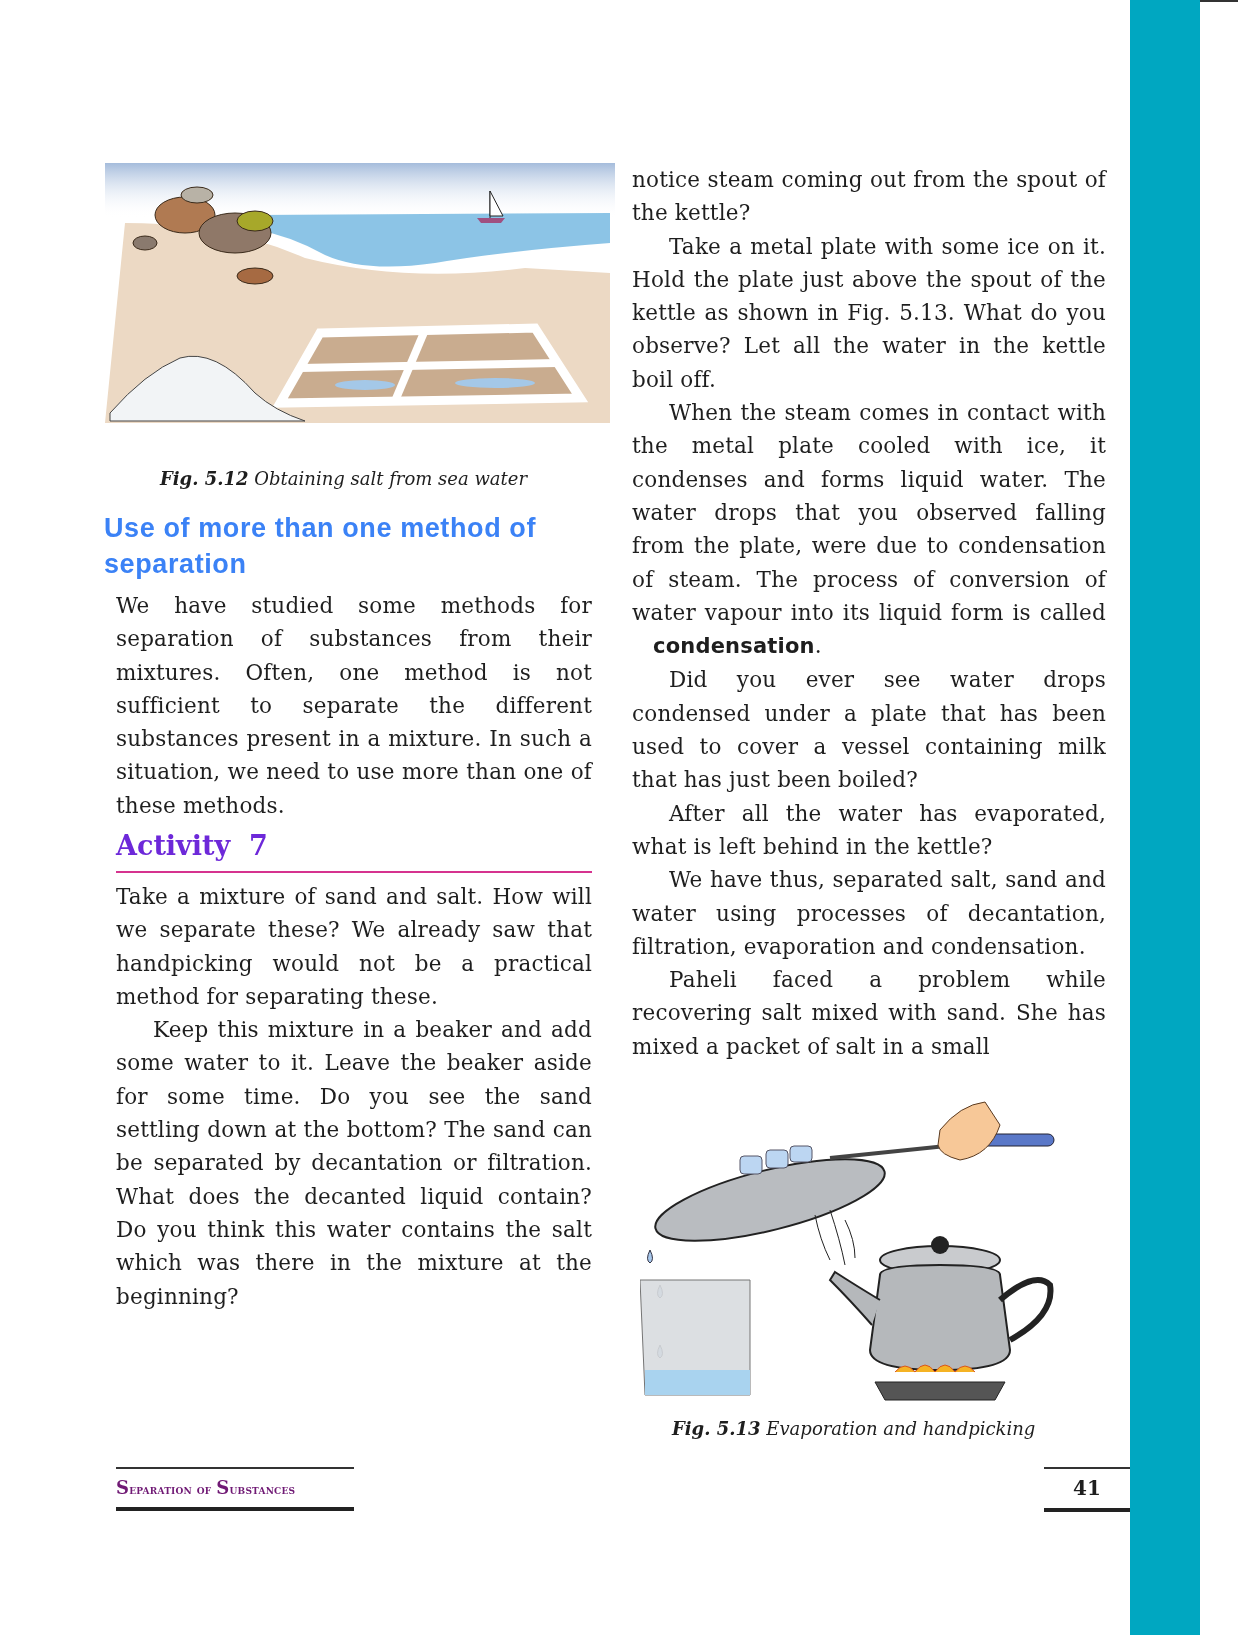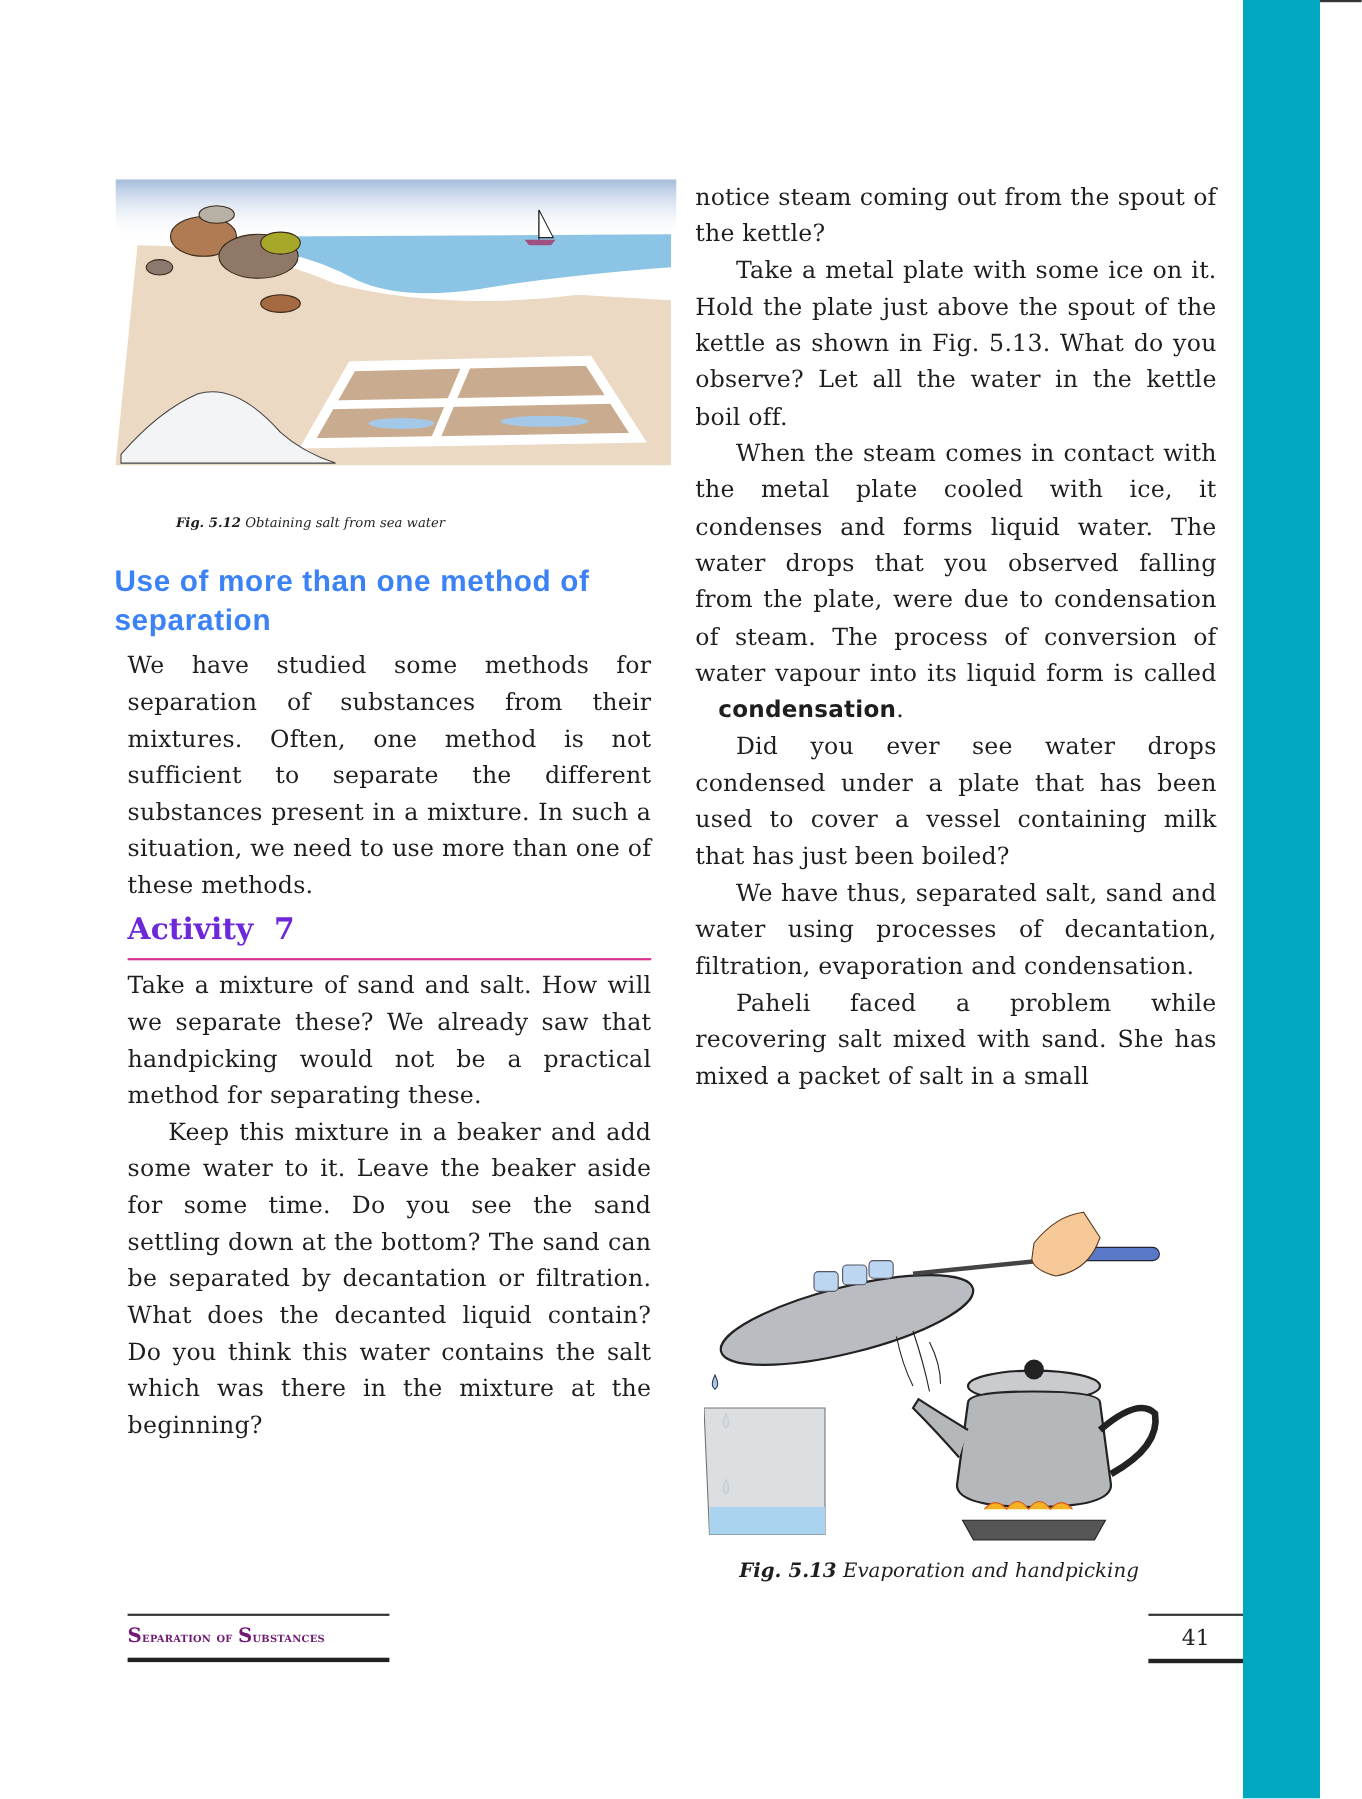--- a/index.html
+++ b/index.html
@@ -16,21 +16,21 @@
   .col-right { left: 632px; width: 474px; }
 
   p.body {
     margin: 0; font-size: 21.5px; line-height: 33.3px; text-align: justify;
     text-align-last: left; letter-spacing: 0.2px;
   }
   p.indent { text-indent: 37px; }
   b.term { font-weight: bold; font-family: "DejaVu Sans", sans-serif; font-size: 21px; margin-left: 21px; }
 
   .fig12 { position: absolute; left: 105px; top: 163px; width: 510px; height: 272px; }
-  .fig12-caption { position: absolute; left: 160px; top: 468px; font-size: 12px; font-style: italic; }
+  .fig12-caption { position: absolute; left: 160px; top: 468px; font-size: 18px; font-style: italic; }
   .fig-num { font-weight: bold; font-style: italic; }
 
   .section-heading {
     position: absolute; left: 104px; top: 510px; width: 480px;
     font-family: Liberation Sans, sans-serif; font-weight: bold; font-size: 27px; line-height: 36px;
     color: #3b82f6; letter-spacing: 0.6px;
   }
   .para-intro { top: 589px; }
 
   .activity-title {
@@ -47,21 +47,21 @@
 
   .footer-left { position: absolute; left: 116px; top: 1467px; width: 238px; }
   .rule-thin { height: 2px; background: #333; }
   .rule-thick { height: 4px; background: #222; }
   .footer-title {
     margin: 8px 0 9px 0; font-family: "DejaVu Serif", serif; font-weight: bold; color: #701a75;
     font-size: 13.5px; letter-spacing: 0.2px; font-variant: small-caps; white-space: nowrap;
   }
   .footer-title .cap { font-size: 18px; }
   .footer-right { position: absolute; left: 1044px; top: 1467px; width: 86px; text-align: center; }
-  .page-number { margin: 7px 0 8px 0; font-weight: normal; font-size: 20px; }
+  .page-number { margin: 7px 0 8px 0; font-weight: bold; font-size: 20px; }
 </style>
 </head>
 <body>
 
 <div class="teal-bar"></div>
 <div class="corner-rule"></div>
 
 <svg class="fig12" viewBox="0 0 510 272">
   <defs>
     <linearGradient id="sky" x1="0" y1="0" x2="0" y2="1">
@@ -113,20 +113,21 @@
 <div class="col col-left para-activity">
   <p class="body">Take a mixture of sand and salt. How will we separate these? We already saw that handpicking would not be a practical method for separating these.</p>
   <p class="body indent">Keep this mixture in a beaker and add some water to it. Leave the beaker aside for some time. Do you see the sand settling down at the bottom? The sand can be separated by decantation or filtration. What does the decanted liquid contain? Do you think this water contains the salt which was there in the mixture at the beginning?</p>
 </div>
 
 <div class="col col-right para-right">
   <p class="body">notice steam coming out from the spout of the kettle?</p>
   <p class="body indent">Take a metal plate with some ice on it. Hold the plate just above the spout of the kettle as shown in Fig. 5.13. What do you observe? Let all the water in the kettle boil off.</p>
   <p class="body indent"><span>When the steam comes in contact with the metal plate cooled with ice,  it condenses and forms liquid water. The water drops that you observed falling from the plate, were due to condensation of steam. The process of conversion of water vapour into its liquid form is called </span><b class="term">condensation</b><span>.</span></p>
   <p class="body indent">Did you ever see water drops condensed under a plate that has been used to cover a vessel containing milk that has just been boiled?</p>
+  <p class="body indent">After all the water has evaporated, what is left behind in the kettle?</p>
   <p class="body indent">We have thus,  separated salt, sand and water using processes of decantation, filtration, evaporation and condensation.</p>
   <p class="body indent">Paheli faced a problem while recovering salt mixed with sand. She has mixed a packet of salt in a small</p>
 </div>
 
 <svg class="fig13" viewBox="0 0 470 305">
   <g>
     <ellipse cx="130" cy="100" rx="118" ry="30" transform="rotate(-14 130 100)" fill="#b9bcc0" stroke="#222" stroke-width="2"></ellipse>
   </g>
   <g fill="#bcd6f2" stroke="#556">
     <rect x="100" y="56" width="22" height="18" rx="4"></rect>

